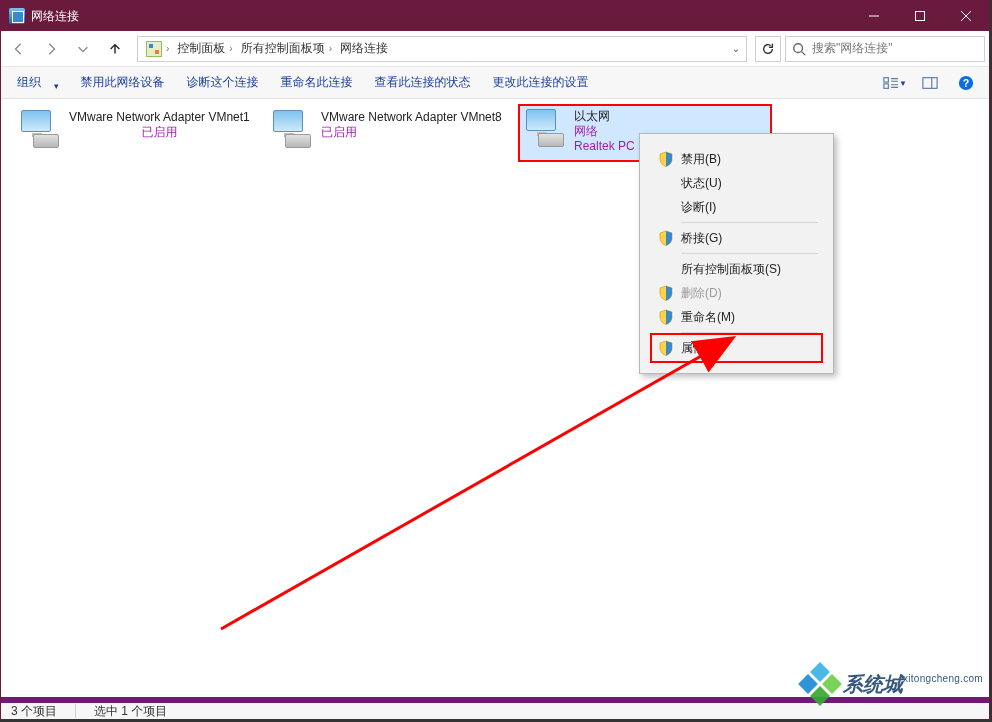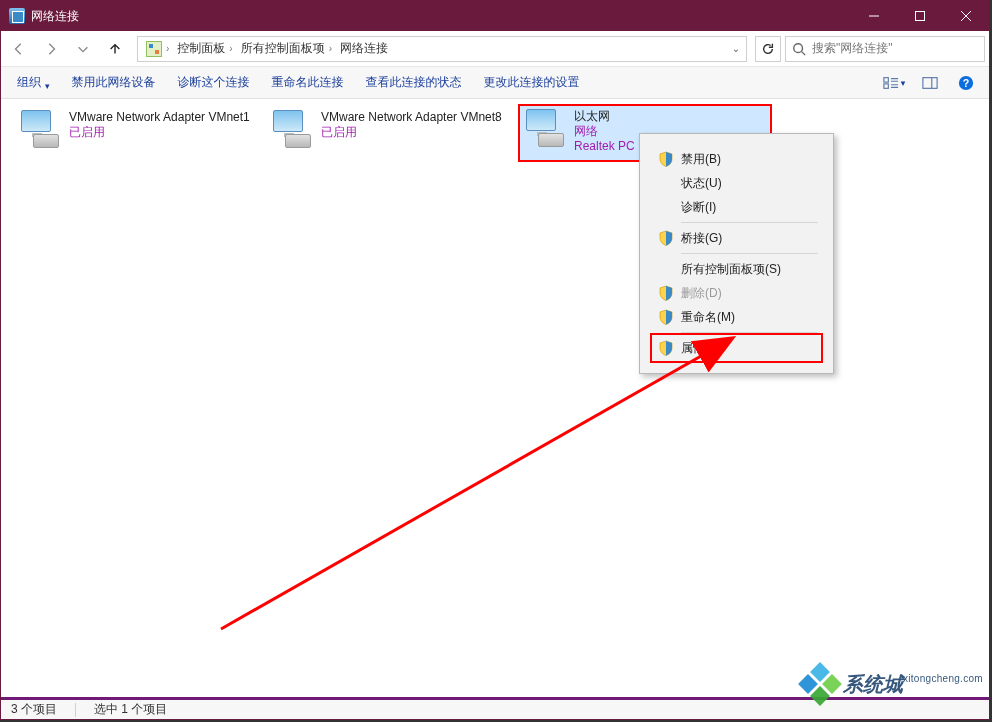--- a/index.html
+++ b/index.html
@@ -28,21 +28,21 @@
   .addr .panel-icon::before{content:"";position:absolute;left:2px;top:2px;width:4px;height:4px;background:#3a8ac7;}
   .addr .panel-icon::after{content:"";position:absolute;right:2px;bottom:2px;width:4px;height:4px;background:#e0823a;}
   .addr .drop { margin-left:auto; width:20px; display:flex; align-items:center; justify-content:center;color:#666;font-size:10px;}
   .refresh{width:26px;height:26px;border:1px solid #cfcfcf;display:flex;align-items:center;justify-content:center;}
   .refresh svg{width:14px;height:14px;stroke:#333;fill:none;stroke-width:1.6;}
   .search{width:200px;height:26px;border:1px solid #cfcfcf;display:flex;align-items:center;padding:0 6px;color:#777;font-size:12px;gap:6px;}
   .search svg{width:14px;height:14px;stroke:#666;fill:none;stroke-width:1.6;}
 
   
   .cmdbar{height:32px;border-bottom:1px solid #e2e2e2;background:#f7f7f7;display:flex;align-items:center;font-size:12px;padding:0 8px;gap:6px;}
-  .cmd{padding:4px 8px;display:flex;align-items:flex-end;gap:4px;color:#1a3e9b;}
+  .cmd{padding:4px 8px;display:flex;align-items:flex-end;gap:13px;color:#1a3e9b;}
   .cmd .caret{font-size:9px;color:#1a3e9b;}
   .cmdspacer{flex:1;}
   .iconbtn{width:30px;height:24px;display:flex;align-items:center;justify-content:center;}
   .iconbtn svg{width:16px;height:16px;}
   .help-icon circle{fill:#0c6dde;}
   .help-icon text{fill:#fff;font-size:12px;font-weight:bold;}
 
   
   .content{position:relative;height:600px;background:#fff;}
   .adapter{position:absolute;width:248px;height:52px;display:flex;padding:3px 4px;gap:6px;}
@@ -61,21 +61,21 @@
   .ctxitem.disabled{color:#9b9b9b;}
   .ctxitem.highlight{outline:2.5px solid #ff0000;outline-offset:1px;}
   .ctxsep{height:1px;background:#d6d6d6;margin:3px 2px 3px 28px;}
   .shield{position:absolute;left:5px;top:4px;width:16px;height:16px;}
   .shield svg{width:16px;height:16px;}
 
   
   .arrow{position:absolute;left:0;top:0;pointer-events:none;}
 
   
-  .statusbar{position:absolute;left:0;bottom:0;right:0;height:22px;border-top:3px solid #701a75;background:#f7f7f7;display:flex;align-items:center;font-size:12px;color:#333;padding:0 10px;gap:18px;}
+  .statusbar{position:absolute;left:0;bottom:0;right:0;height:22px;border-top:6px solid #701a75;background:#f7f7f7;display:flex;align-items:center;font-size:12px;color:#333;padding:0 10px;gap:18px;}
   .statusbar .sep{width:1px;height:14px;background:#cfcfcf;}
 
   
   .watermark{position:absolute;right:6px;bottom:18px;display:flex;align-items:center;gap:6px;opacity:.92;}
   .wm-logo{width:34px;height:34px;position:relative;}
   .wm-logo .d{position:absolute;width:14px;height:14px;transform:rotate(45deg);}
   .wm-text{display:flex;flex-direction:row;line-height:1;}
   .wm-text .cn{font-size:20px;font-weight:700;color:#264a73;font-style:italic;}
   .wm-text .en{font-size:10px;color:#264a73;letter-spacing:.3px;}
 </style>
@@ -185,21 +185,21 @@
     </div>
     <div class="iconbtn">
       <svg class="help-icon" viewBox="0 0 18 18">
           <circle cx="9" cy="9" r="8"></circle>
           <text x="9" y="13" text-anchor="middle">?</text>
         </svg>
     </div>
   </div>
 
   <div class="content">
-    <div class="adapter" style="left:14px;top:8px;">
+    <div class="adapter" style="left:14px;top:8px;text-align:center;">
       <div class="ad-icon">
           <div class="mon"></div>
           <div class="plug"></div>
         </div>
       <div class="ad-text">
         <div>VMware Network Adapter VMnet1</div>
         <div class="sub">已启用</div>
       </div>
     </div>
     <div class="adapter" style="left:266px;top:8px;">

